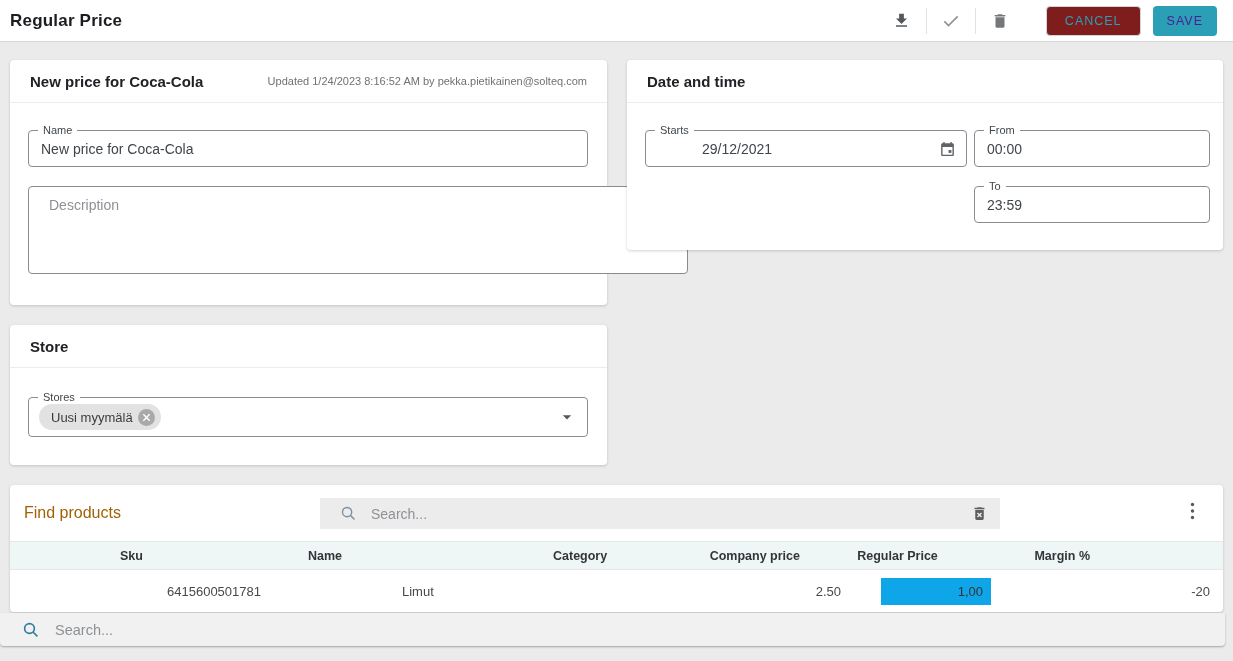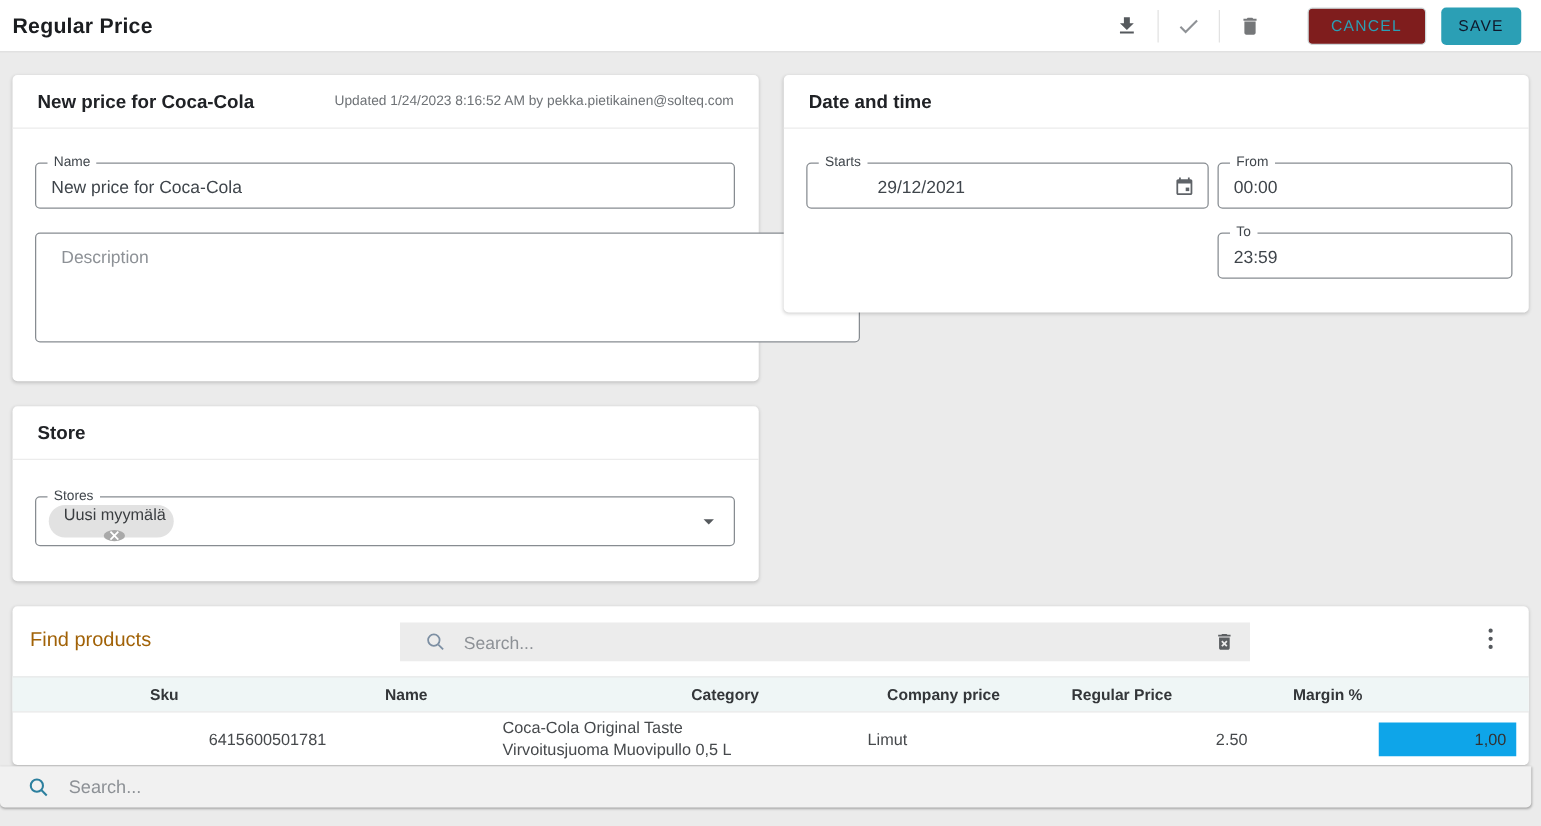--- a/index.html
+++ b/index.html
@@ -17,21 +17,21 @@
     background:#fff; border-bottom:1px solid #d8d8d8;
     display:flex; align-items:center;
   }
   .topbar-title { margin-left:10px; font-size:17px; font-weight:700; color:#1b1d20; letter-spacing:.2px; }
   .topbar-actions { margin-left:auto; display:flex; align-items:center; padding-right:16px; }
   .icon-btn { width:48px; height:32px; display:flex; align-items:center; justify-content:center; cursor:pointer; background:none; border:none; }
   .vdiv { width:1px; height:26px; background:#e2e2e2; }
   .btn { height:30px; border-radius:4px; font-size:12.5px; letter-spacing:1px; font-weight:500;
          font-family:"Liberation Sans",sans-serif; cursor:pointer; }
   .btn-cancel { margin-left:22px; padding:0 18px; border:1px solid #cdd7d9; background:#7f1d1d; color:#2b9fb5; }
-  .btn-save { margin-left:12px; padding:0 14px; border:none; background:#2b9fb5; color:#0f172a; }
+  .btn-save { margin-left:12px; padding:0 14px; border:none; background:#2b9fb5; color:#4c1d95; }
   
   .card { position:absolute; background:#fff; border-radius:4px; box-shadow:0 1px 3px rgba(0,0,0,.18); }
   .card-header { height:43px; display:flex; align-items:center; padding:0 20px; border-bottom:1px solid #ececec; }
   .card-title { font-size:15px; font-weight:700; color:#202226; }
   .updated { margin-left:auto; font-size:11px; color:#6e7276; }
   #card-price { left:10px; top:60px; width:597px; height:245px; }
   #card-datetime { left:627px; top:60px; width:596px; height:190px; }
   #card-store { left:10px; top:325px; width:597px; height:140px; }
   #card-products { left:10px; top:485px; width:1213px; height:127px; }
   
@@ -50,21 +50,21 @@
   
   #field-name { left:18px; top:70px; width:560px; height:37px; }
   #field-desc { left:18px; top:126px; width:660px; height:88px;padding-left:20px; }
   #field-starts { left:18px; top:70px; width:322px; height:37px;padding-left:44px; }
   #field-from  { left:347px; top:70px; width:236px; height:37px; }
   #field-ends  { left:18px; top:126px; width:322px; height:37px; }
   #field-to    { left:347px; top:126px; width:236px; height:37px; }
   #field-stores { left:18px; top:72px; width:560px; height:40px; display:flex; align-items:center; padding:0 34px 0 10px; }
   
   .chip { display:inline-flex; align-items:center; height:26px; border-radius:13px; background:#e2e2e2;
-          padding:0 6px 0 12px; font-size:13px; color:#3a3d40; gap:5px;flex-direction:column; }
+          padding:0 6px 0 12px; font-size:13px; color:#3a3d40; gap:5px; }
   .chip-x { width:17px; height:17px; border-radius:50%; background:#a9a9a9; display:flex; align-items:center; justify-content:center; cursor:pointer; }
   
   .fp-header { height:56px; display:flex; align-items:center; position:relative; }
   .fp-title { margin-left:14px; font-size:16px; font-weight:500; color:#a16207; }
   .fp-search { position:absolute; left:310px; top:13px; width:680px; height:31px; background:#ececec;
                display:flex; align-items:center; padding:0 10px 0 20px; }
   .fp-search input { flex:1; border:none; outline:none; background:transparent; font-size:14px; color:#555;
                      margin-left:14px; font-family:"Liberation Sans",sans-serif; }
   .fp-clear { background:none; border:none; cursor:pointer; display:flex; padding:2px; }
   .kebab { position:absolute; right:28px; top:17px; background:none; border:none; cursor:pointer; display:flex; }
@@ -228,24 +228,20 @@
     <div class="cell-l">Category</div>
     <div class="cell-r pr-10">Company price</div>
     <div class="cell-center">Regular Price</div>
     <div class="cell-r pr-10">Margin %</div>
     <div></div>
   </div>
 
   <div class="ptable-row">
     <div></div>
     <div class="cell-sku">6415600501781</div>
-    <div class="cell-l name-cell">
-      <div>Coca-Cola Original Taste</div>
-      <div>Virvoitusjuoma Muovipullo 0,5 L</div>
-    </div>
     <div class="cell-l">Limut</div>
     <div class="cell-r pr-0">2.50</div>
     <div class="rp-input-wrap">
       <input class="rp-input" type="text" value="1,00" style="">
     </div>
     <div class="cell-r pr-10">-20</div>
     <div class="row-close">
       <button>
         <span style="display:flex">
           <svg width="17" height="17" viewBox="0 0 24 24">

